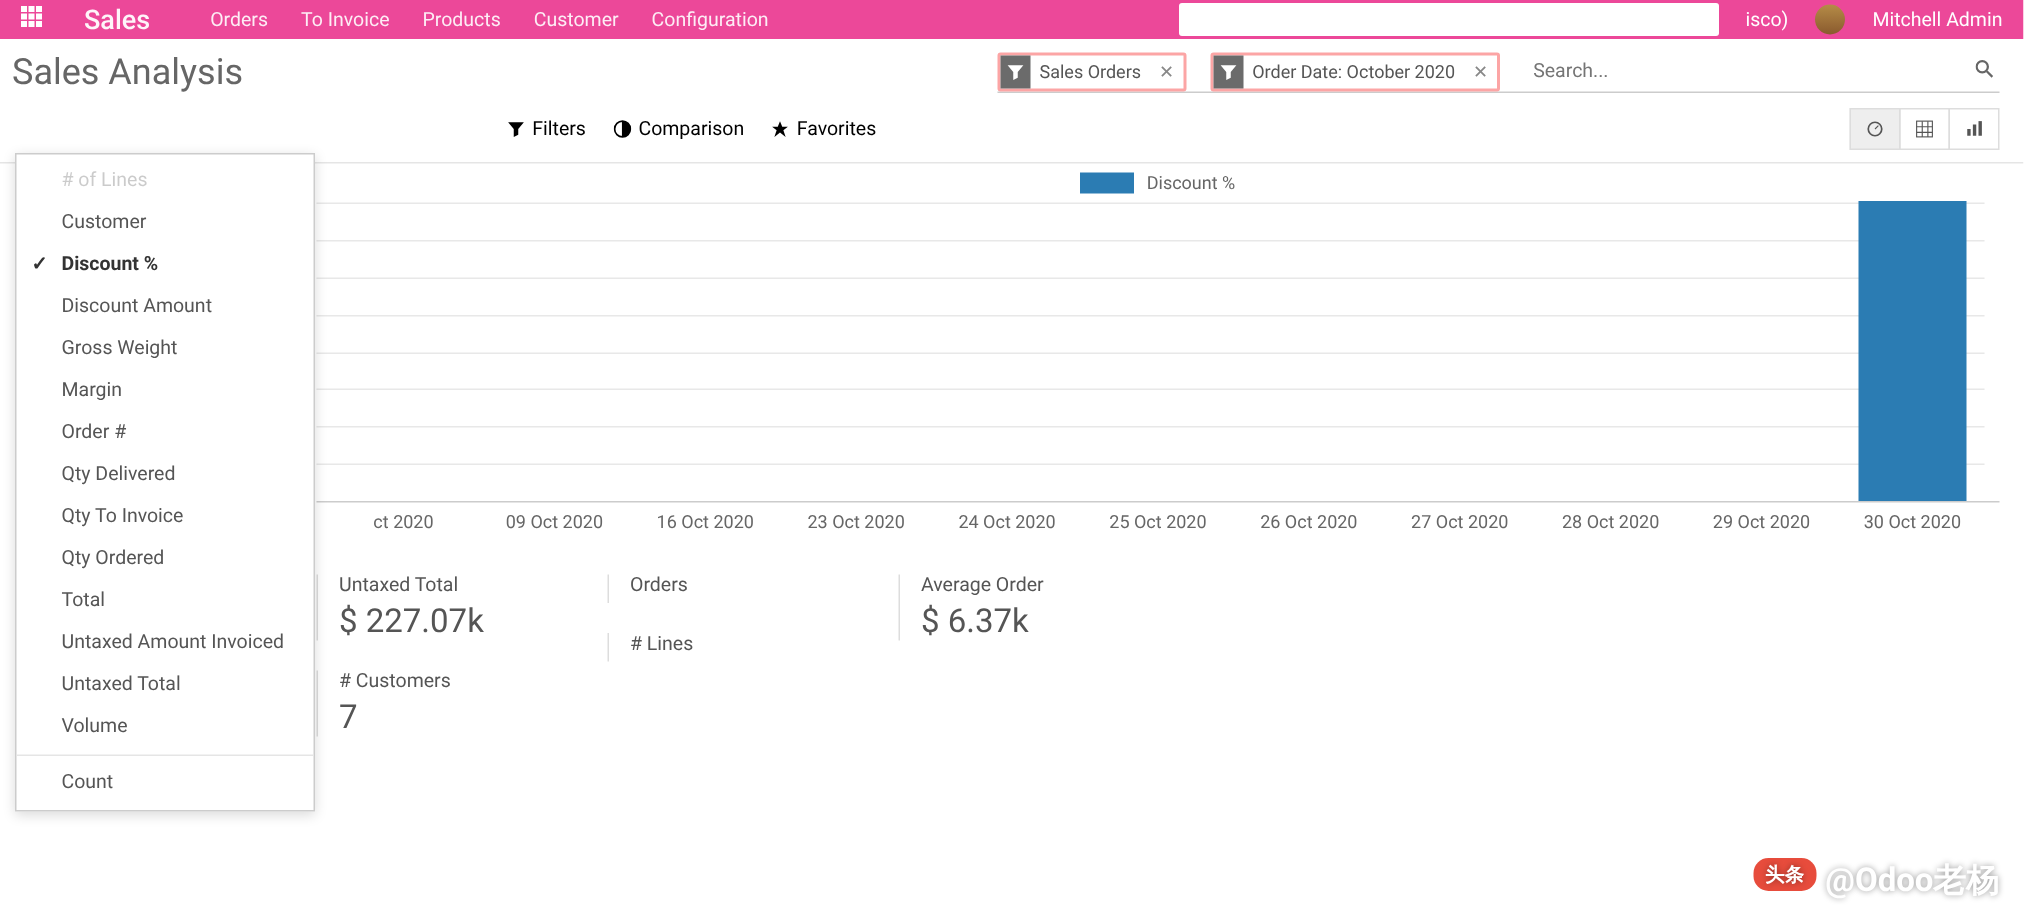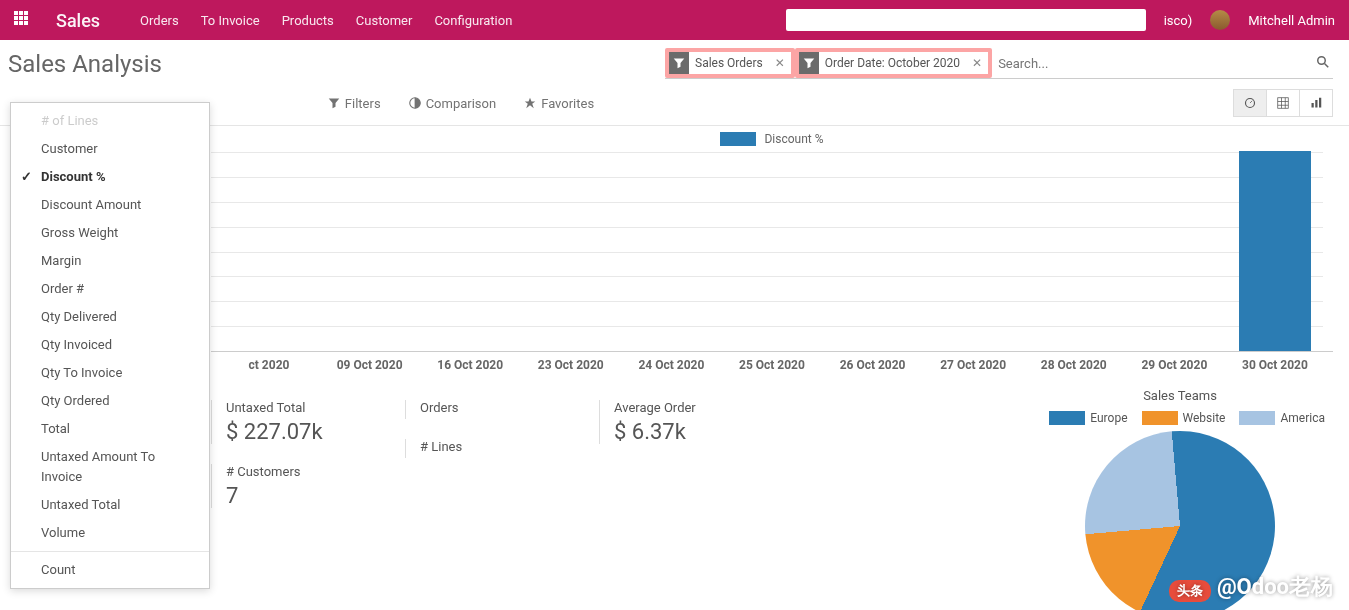--- a/index.html
+++ b/index.html
@@ -1,60 +1,60 @@
 <!DOCTYPE html>
 <html><head>
 <meta charset="utf-8">
 <style>
 * { margin: 0; padding: 0; box-sizing: border-box; font-family: -apple-system, BlinkMacSystemFont, "Segoe UI", Roboto, sans-serif; }
 body { width: 1349px; height: 610px; overflow: hidden; background: #fff; position: relative; }
 
 
-.topnav { background: #be185d; height: 40px; display: flex; align-items: center; color: #fff; padding: 4px 14px; }
+.topnav { background: #ec4899; height: 26px; display: flex; align-items: center; color: #fff; padding: 4px 14px; }
 .apps-icon { width: 18px; height: 18px; display: grid; grid-template-columns: repeat(3,4px); grid-template-rows: repeat(3,4px); gap: 1px; margin-right: 24px; }
 .apps-icon span { background: #fff; }
 .brand { font-size: 18px; font-weight: 500; margin-right: 40px; opacity: 0.95; }
 .nav-items { display: flex; gap: 22px; font-size: 13px; }
 .nav-items span { cursor: pointer; opacity: 0.9; }
 .nav-right { margin-left: auto; display: flex; align-items: center; gap: 18px; font-size: 13px; }
 .whitebox { background: #fff; width: 360px; height: 22px; border-radius: 2px; }
 .avatar { width: 20px; height: 20px; border-radius: 50%; background: linear-gradient(#b58c47,#8a5a2e); }
 
 
 .control { border-bottom: 1px solid #e5e5e5; padding: 8px 16px 0 8px; }
 .cp-top { display: flex; align-items: center; margin-bottom: 10px; }
 .page-title { font-size: 24px; color: #666; }
 .search-row { margin-left: auto; display: flex; align-items: center; border-bottom: 1px solid #ccc; min-width: 668px; }
-.facet { display: inline-flex; align-items: center; border: 4px solid #fca5a5; border-radius: 2px; font-size: 12px; margin-right: 0; background: #fff; }
+.facet { display: inline-flex; align-items: center; border: 2px solid #fca5a5; border-radius: 2px; font-size: 12px; margin-right: 16px; background: #fff; }
 .facet-icon { background: #6b6b6b; color: #fff; width: 20px; height: 22px; display: flex; align-items: center; justify-content: center; }
 .facet-label { padding: 0 6px; color: #555; }
 .facet-close { padding: 0 6px; color: #888; cursor: pointer; }
 .search-input { border: none; outline: none; font-size: 13px; padding: 4px 6px; flex: 1; color: #8b5cf6; }
 .search-mag { color: #666; font-size: 14px; padding: 0 4px; }
 
 .cp-bottom { display: flex; align-items: center; padding-bottom: 8px; }
-.filter-buttons { margin-left: auto; display: flex; gap: 28px; font-size: 13px; color: #737373; margin-right: 320px; }
+.filter-buttons { margin-left: auto; display: flex; gap: 18px; font-size: 13px; color: #000000; margin-right: 320px; }
 .filter-buttons .fbtn { display: flex; align-items: center; gap: 5px; cursor: pointer; }
 .view-switcher { display: flex; margin-left: auto; }
 .vbtn { width: 34px; height: 28px; border: 1px solid #ddd; display: flex; align-items: center; justify-content: center; color: #555; cursor: pointer; margin-left: -1px; }
 .vbtn.active { background: #eee; }
 
 
 .main { position: relative; padding: 0 16px; }
 
 
 .chart-area { position: relative; margin-left: 195px; margin-top: 0; }
 .legend-top { display: flex; justify-content: center; align-items: center; gap: 8px; font-size: 12px; color: #666; height: 26px; }
 .legend-swatch { width: 36px; height: 14px; background: #2b7cb3; }
 .chart-grid { position: relative; height: 200px; border-bottom: 1px solid #ccc; }
 .gridline { position: absolute; left: 0; right: 10px; border-top: 1px solid #e8e8e8; }
 .bar-row { position: absolute; bottom: 0; left: 0; right: 0; display: flex; justify-content: space-between; padding: 0 8px; }
 .bar-slot { width: 100px; display: flex; justify-content: center; }
 .bar { width: 72px; background: #2b7cb3; }
-.x-labels { display: flex; justify-content: space-between; padding: 6px 8px 0 8px; font-size: 12px; color: #666; font-weight: bold; }
+.x-labels { display: flex; justify-content: space-between; padding: 6px 8px 0 8px; font-size: 12px; color: #666; }
 .x-labels span { width: 100px; text-align: center; }
 
 
 .kpis { display: flex; gap: 0; margin-top: 28px; margin-left: 195px; }
 .kpi-col { display: flex; flex-direction: column; gap: 20px; }
 .kpi { border-left: 1px solid #ddd; padding: 0 14px; min-width: 194px; }
 .kpi-label { font-size: 13px; color: #555; margin-bottom: 4px; }
 .kpi-value { font-size: 22px; color: #555; font-weight: 400; }
 
 
@@ -66,21 +66,21 @@
 .pie { width: 190px; height: 190px; border-radius: 50%; margin: 0 auto; background: conic-gradient(#2b7cb3 0deg 210deg, #f0932b 210deg 270deg, #a7c4e2 270deg 360deg); transform: rotate(-5deg); }
 
 
 .measures-menu { position: absolute; left: 10px; top: 102px; width: 200px; background: #fff; border: 1px solid #ccc; box-shadow: 0 2px 8px rgba(0,0,0,0.15); padding: 4px 0; z-index: 10; }
 .mm-item { padding: 4px 14px 4px 30px; font-size: 13px; color: #555; position: relative; cursor: pointer; line-height: 20px; }
 .mm-item.selected { font-weight: 700; color: #333; }
 .mm-item.selected::before { content: "✓"; position: absolute; left: 10px; color: #333; }
 .mm-divider { border-top: 1px solid #e5e5e5; margin: 4px 0; }
 
 
-.watermark { position: absolute; right: 16px; bottom: 8px; font-size: 22px; color: #fff; font-weight: 700; text-shadow: 0 0 4px rgba(0,0,0,0.4); display: flex; align-items: flex-end; gap: 6px; }
+.watermark { position: absolute; right: 16px; bottom: 8px; font-size: 22px; color: #fff; font-weight: 700; text-shadow: 0 0 4px rgba(0,0,0,0.4); display: flex; align-items: flex-start; gap: 6px; }
 .wm-badge { background: #e74c3c; color: #fff; font-size: 13px; border-radius: 10px; padding: 2px 8px; }
 
 svg.icon { width: 12px; height: 12px; fill: currentColor; }
 </style>
 </head>
 <body>
 
 <div class="topnav">
   <div class="apps-icon">
       <span></span>
@@ -275,55 +275,36 @@
       </div>
     </div>
     <div class="kpi-col">
       <div class="kpi">
         <div class="kpi-label">Average Order</div>
         <div class="kpi-value">$ 6.37k</div>
       </div>
     </div>
   </div>
 
-  <div class="teams">
-    <div class="teams-title">Sales Teams</div>
-    <div class="teams-legend">
-      <div class="tl-item">
-          <span class="tl-sw" style="background:#2b7cb3"></span>
-          <span>Europe</span>
-        </div>
-      <div class="tl-item">
-          <span class="tl-sw" style="background:#f0932b"></span>
-          <span>Website</span>
-        </div>
-      <div class="tl-item">
-          <span class="tl-sw" style="background:#a7c4e2"></span>
-          <span>America</span>
-        </div>
-    </div>
-    <div class="pie"></div>
-  </div>
 
 </div>
 
 <div class="measures-menu" id="measures-menu">
     <div class="mm-item" style="opacity: 0.3;"># of Lines</div>
     <div class="mm-item">Customer</div>
     <div class="mm-item selected">Discount %</div>
     <div class="mm-item">Discount Amount</div>
     <div class="mm-item">Gross Weight</div>
     <div class="mm-item">Margin</div>
     <div class="mm-item">Order #</div>
     <div class="mm-item">Qty Delivered</div>
-    <div class="mm-item">Qty Invoiced</div>
     <div class="mm-item">Qty To Invoice</div>
     <div class="mm-item">Qty Ordered</div>
     <div class="mm-item">Total</div>
-    <div class="mm-item">Untaxed Amount To Invoice</div>
+    <div class="mm-item">Untaxed Amount Invoiced</div>
     <div class="mm-item">Untaxed Total</div>
     <div class="mm-item">Volume</div>
     <div class="mm-divider"></div>
     <div class="mm-item">Count</div>
   </div>
 
 <div class="watermark">
   <span class="wm-badge">头条</span>
   <span>@Odoo老杨</span>
 </div>

